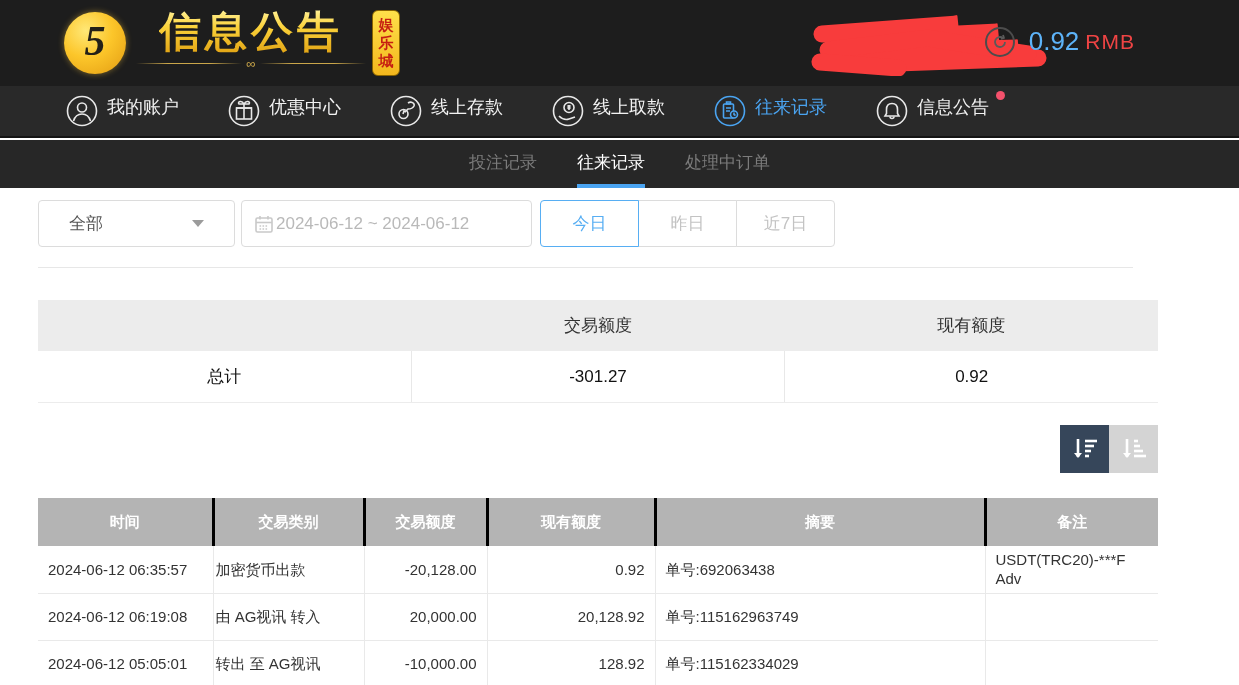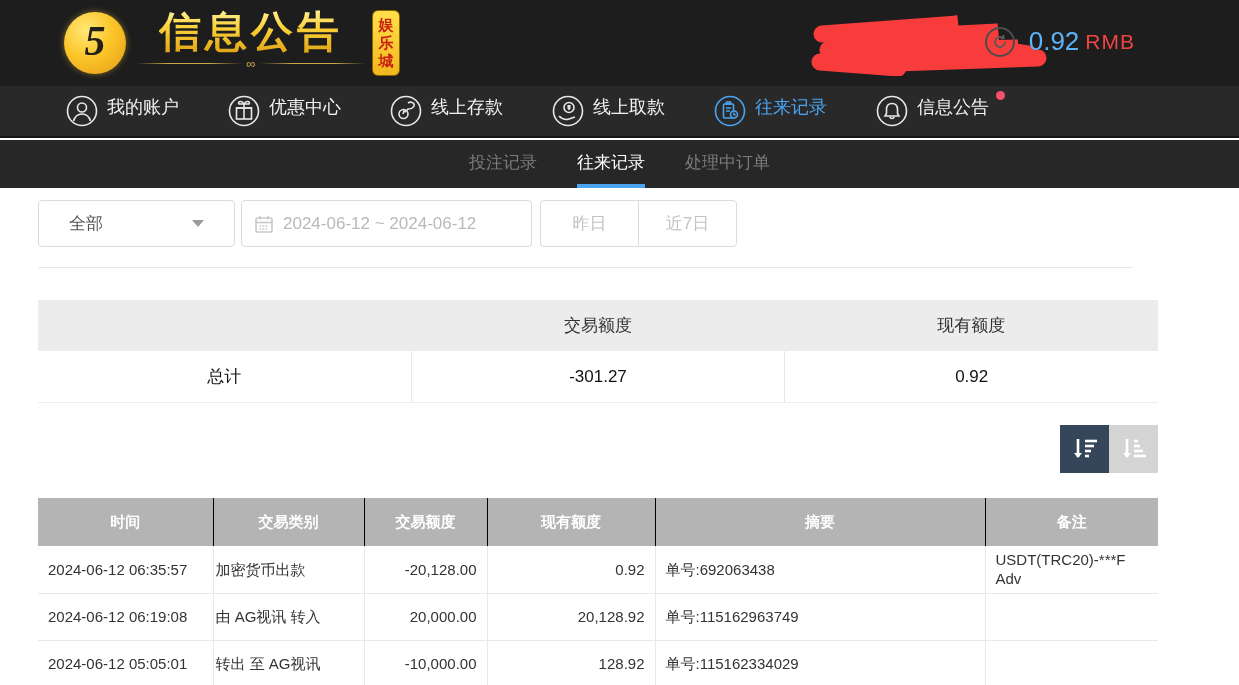--- a/index.html
+++ b/index.html
@@ -55,21 +55,21 @@
 
   
   .filters { position:absolute; left:38px; top:200px; display:flex; align-items:center; }
   .sel { width:197px; height:47px; border:1px solid #dcdcdc; border-radius:4px; background:#fff;
     display:flex; align-items:center; padding:0 30px; cursor:pointer; }
   .sel .val { font-size:17px; color:#555; flex:1; }
   .caret { width:0; height:0; border-left:6px solid transparent; border-right:6px solid transparent;
     border-top:7px solid #9b9b9b; }
   .daterange { width:291px; height:47px; border:1px solid #dcdcdc; border-radius:4px; margin-left:6px;
     display:flex; align-items:center; padding:0 12px; cursor:pointer; }
-  .daterange .val { color:#b9b9b9; font-size:17px; margin-left:9px; white-space:nowrap; }
+  .daterange .val { color:#b9b9b9; font-size:17px; margin-left:2px; white-space:nowrap; }
   .btn-group { display:flex; margin-left:8px; }
   .qbtn { width:99px; height:47px; background:#fff; border:1px solid #dcdcdc; font-size:17px;
     color:#c3c3c3; cursor:pointer; margin-left:-1px; display:flex; align-items:center; justify-content:center; }
   .qbtn:first-child { border-radius:4px 0 0 4px; margin-left:0; }
   .qbtn:last-child { border-radius:0 4px 4px 0; }
   .qbtn.active { border-color:#57aef3; color:#57aef3; position:relative; z-index:2; }
   .search-btn { width:98px; height:47px; margin-left:16px; background:#57aef3; border:none; border-radius:4px;
     color:#fff; font-size:18px; cursor:pointer; }
   .filter-divider { position:absolute; left:38px; top:267px; width:1095px; height:1px; background:#e7e7e7; }
 
@@ -85,21 +85,21 @@
 
   
   .sorts { position:absolute; left:1060px; top:425px; display:flex; }
   .sort-btn { width:49px; height:48px; display:flex; align-items:center; justify-content:center; cursor:pointer; }
   .sort-btn.desc { background:#36465a; }
   .sort-btn.asc  { background:#d4d4d4; }
 
   
   .dtable { position:absolute; left:38px; top:498px; width:1120px; border-collapse:collapse; table-layout:fixed; }
   .dtable th { background:#b4b4b4; color:#fff; font-size:15px; font-weight:bold; height:48px;
-    border-right:1px solid #000000; }
+    border-right:3px solid #000000; }
   .dtable th:last-child { border-right:none; }
   .dtable td { height:47px; font-size:15px; color:#333; border-bottom:1px solid #e9e9e9;
     border-right:1px solid #e9e9e9; padding:2px 10px; background:#fff; line-height:19px; }
   .dtable td:last-child { border-right:none; }
   .dtable tr td:nth-child(1) { padding-left:10px; }
   .dtable tr td:nth-child(2) { padding-left:2px; }
   .col-time{width:175px;} .col-type{width:151px;} .col-amt{width:123px;}
   .col-bal{width:168px;} .col-sum{width:330px;} .col-rem{width:173px;}
   .ta-r { text-align:right; }
 </style>
@@ -229,20 +229,21 @@
         <line x1="2" y1="8.5" x2="18" y2="8.5"></line>
         <line x1="6" y1="2" x2="6" y2="5.5"></line>
           <line x1="14" y1="2" x2="14" y2="5.5"></line>
         <line x1="5.5" y1="12" x2="14.5" y2="12" stroke-dasharray="1.6 1.4"></line>
         <line x1="5.5" y1="15" x2="14.5" y2="15" stroke-dasharray="1.6 1.4"></line>
       </svg>
       <span class="val">2024-06-12 ~ 2024-06-12</span>
     </div>
 
     <div class="btn-group">
+      <button class="qbtn active">今日</button>
       <button class="qbtn">昨日</button>
       <button class="qbtn">近7日</button>
     </div>
 
   </div>
 
   <div class="filter-divider"></div>
 
   <div class="summary">
     <div class="sum-head">

